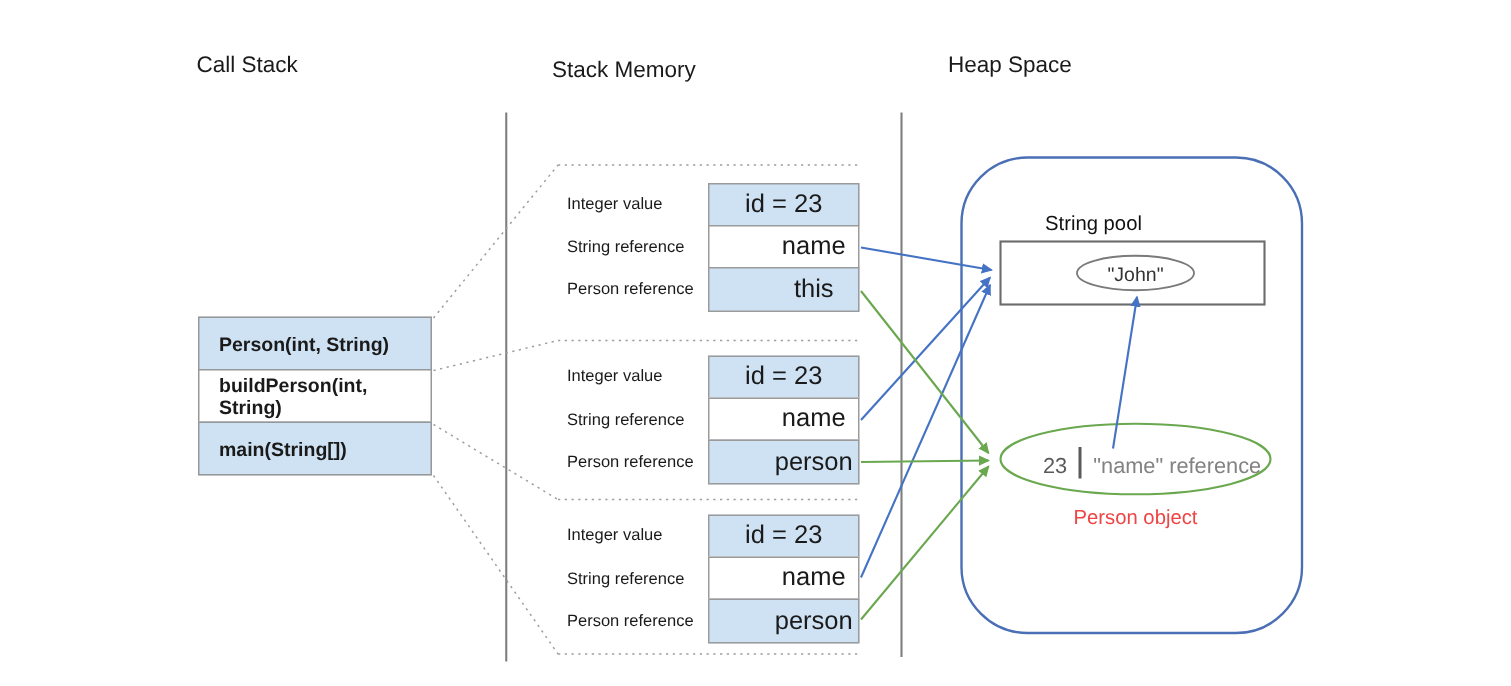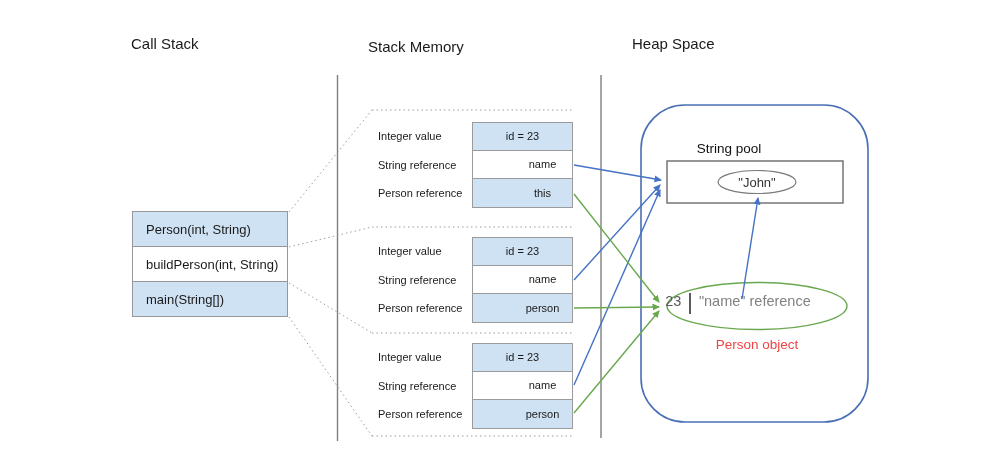--- a/index.html
+++ b/index.html
@@ -6,47 +6,47 @@
   #canvas{
     position:relative;width:1007px;height:457px;background:#fff;overflow:hidden;
     font-family:"Liberation Sans","DejaVu Sans",sans-serif;color:#111;
   }
   .abs{position:absolute;}
   .title{font-size:15px;color:#1a1a1a;white-space:nowrap;}
   svg.layer{position:absolute;left:0;top:0;z-index:1;}
   .z2{z-index:2;}
 
   
-  #callstack{left:132px;top:211px;width:168px;}
+  #callstack{left:132px;top:211px;width:168px;font-weight:bold;}
   .frame{
     box-sizing:border-box;width:156px;height:36px;border:1px solid #979797;
     margin-top:-1px;display:flex;align-items:center;padding-left:13px;
     font-size:13px;color:#1a1a1a;
   }
   .frame:first-child{margin-top:0;}
   .fill-blue{background:#cfe2f3;}
   .fill-white{background:#ffffff;}
 
   
   .mem-group{position:absolute;left:378px;width:195px;}
   .mem-row{display:flex;align-items:stretch;height:28.5px;}
   .mem-label{
     width:94px;display:flex;align-items:center;font-size:11px;color:#1a1a1a;white-space:nowrap;
   }
   .mem-value{
     box-sizing:border-box;width:101px;margin-left:auto;border:1px solid #9b9b9b;
-    display:flex;align-items:center;justify-content:center;font-size:11px;color:#1a1a1a;
+    display:flex;align-items:center;justify-content:center;font-size:17px;color:#1a1a1a;
   }
   .mem-row + .mem-row .mem-value{margin-top:-1px;padding-left:40px;}
 
   
   .center-text{display:flex;align-items:center;justify-content:center;text-align:right;}
   #string-pool-label{left:669px;top:141px;width:120px;font-size:13.5px;}
   #john-literal{left:719px;top:175px;width:76px;font-size:13px;color:#333;}
-  #person-fields{left:648px;top:293px;width:180px;height:26px;display:flex;align-items:flex-start;justify-content:center;gap:8px;}
+  #person-fields{left:678px;top:293px;width:180px;height:26px;display:flex;align-items:flex-end;justify-content:center;gap:8px;}
   #person-id{font-size:14.5px;color:#595959;}
   #person-divider{width:1.5px;height:21px;background:#5a5a5a;}
   #person-ref{font-size:14.5px;color:#828282;white-space:nowrap;}
   #person-object-label{left:697px;top:337px;width:120px;font-size:13.5px;color:#ef4444;}
 </style>
 </head>
 <body>
 
 <div id="canvas">
 

